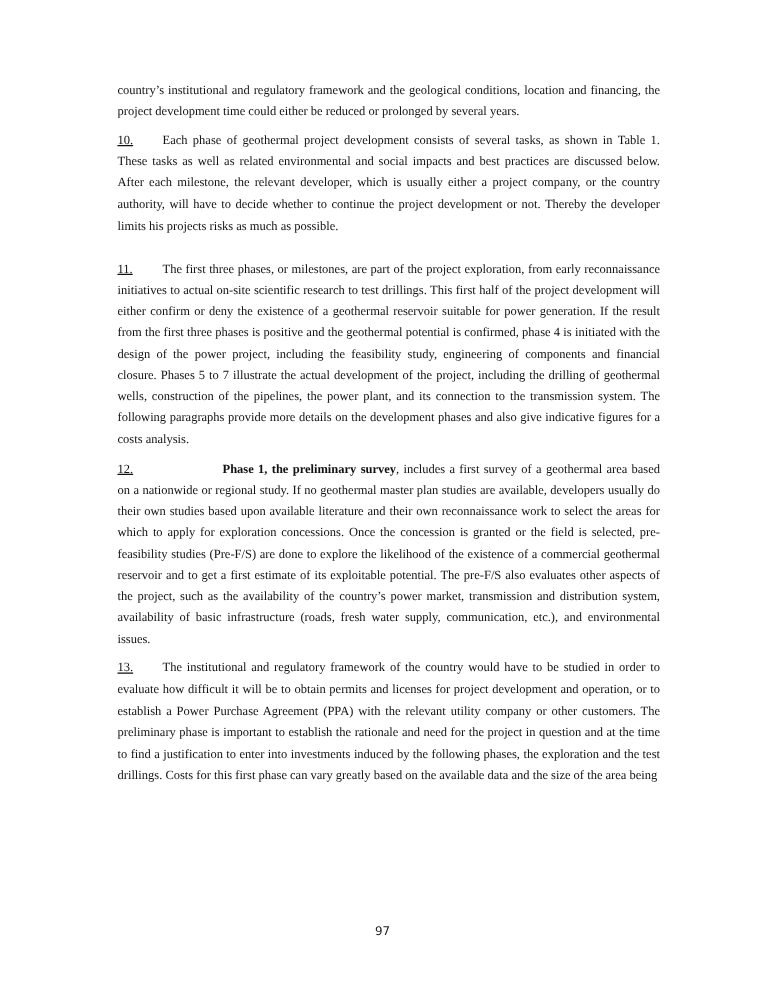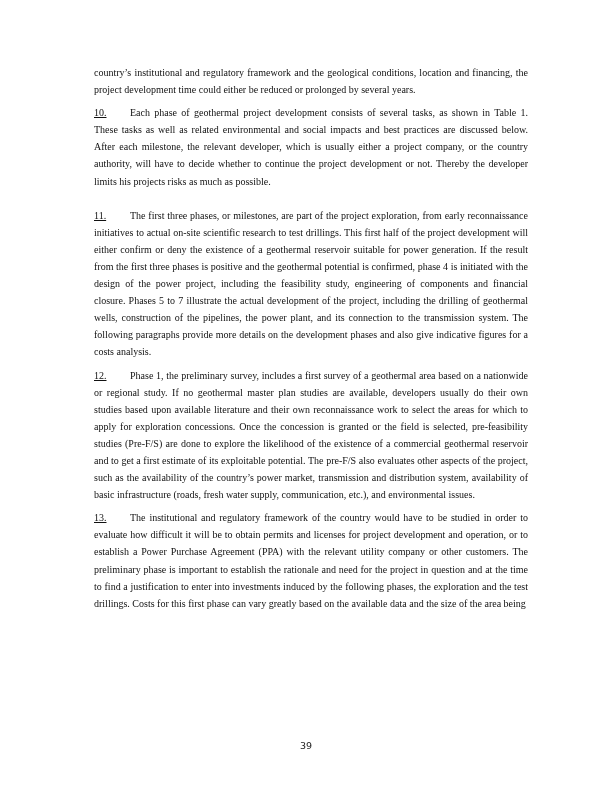--- a/index.html
+++ b/index.html
@@ -6,21 +6,21 @@
   body { width: 612px; height: 792px; position: relative; overflow: hidden; }
   .page {
     position: absolute; left: 94px; top: 64px; width: 434px;
     font-family: "Liberation Serif", serif; font-size: 10px; line-height: 17.1px;
     color: #111; text-align: justify;
   }
   .page p { margin: 0; }
   .gap-s { margin-top: 6px !important; }
   .gap-l { margin-top: 17px !important; }
   .num { display: inline-block; width: 36px; text-decoration: underline; }
-  .bold { font-weight: normal; }
+  .bold { font-weight: bold; margin-left: 48px; }
   .pagenum {
     position: absolute; left: 0; width: 612px; top: 740px; text-align: center;
     font-family: "DejaVu Sans", sans-serif; font-size: 9.5px; color: #222;
   }
 </style>
 </head>
 <body>
 
 <div class="page">
   <p>country’s institutional and regulatory framework and the geological conditions, location and financing, the project development time could either be reduced or prolonged by several years.</p>
@@ -35,13 +35,13 @@
 
   <p class="gap-s">
     <span class="num">12.</span><span class="bold">Phase 1, the preliminary survey</span><span>, includes a first survey of a geothermal area based on a nationwide or regional study. If no geothermal master plan studies are available, developers usually do their own studies based upon available literature and their own reconnaissance work to select the areas for which to apply for exploration concessions. Once the concession is granted or the field is selected, pre-feasibility studies (Pre-F/S) are done to explore the likelihood of the existence of a commercial geothermal reservoir and to get a first estimate of its exploitable potential. The pre-F/S also evaluates other aspects of the project, such as the availability of the country’s power market, transmission and distribution system, availability of basic infrastructure (roads, fresh water supply, communication, etc.), and environmental issues.</span>
   </p>
 
   <p class="gap-s">
     <span class="num">13.</span><span>The institutional and regulatory framework of the country would have to be studied in order to evaluate how difficult it will be to obtain permits and licenses for project development and operation, or to establish a Power Purchase Agreement (PPA) with the relevant utility company or other customers. The preliminary phase is important to establish the rationale and need for the project in question and at the time to find a justification to enter into investments induced by the following phases, the exploration and the test drillings. Costs for this first phase can vary greatly based on the available data and the size of the area being</span>
   </p>
 </div>
 
-<div class="pagenum">39</div>
+<div class="pagenum">97</div>
 
 </body></html>

